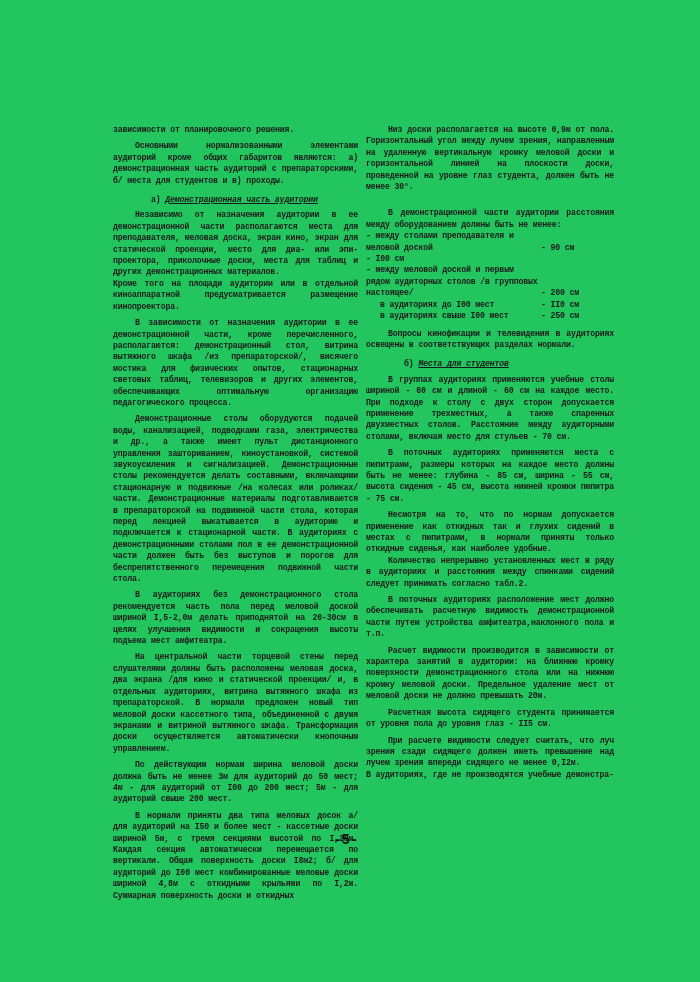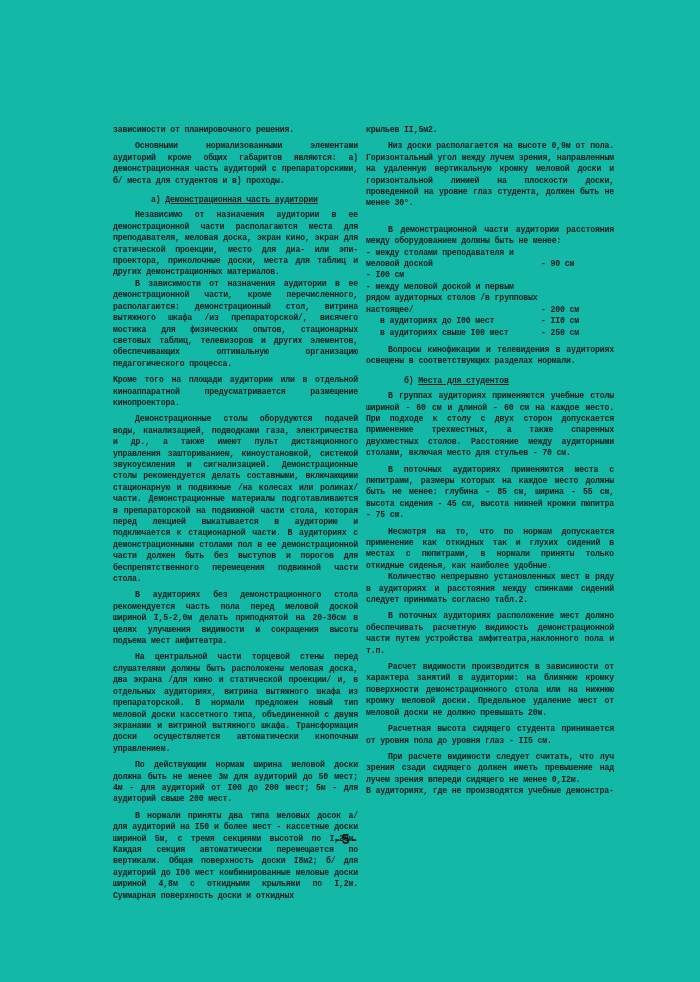--- a/index.html
+++ b/index.html
@@ -1,26 +1,26 @@
 <!DOCTYPE html>
 <html><head>
 <meta charset="utf-8">
 <style>
   html, body { margin: 0; padding: 0; background: #ffffff; }
   body { width: 700px; height: 982px; position: relative; overflow: hidden; }
-  .page { position: absolute; left: 0; top: 0; width: 700px; height: 982px; background: #14b8a6; }
+  .page { position: absolute; left: 0; top: 0; width: 700px; height: 982px; background: #22c55e; }
   .col { position: absolute; top: 124px; font-family: "Liberation Mono", "DejaVu Sans Mono", monospace; font-size: 8.2px; line-height: 11.4px; color: #1a1a1a; font-weight: bold; letter-spacing: -0.15px; }
   .col-left { left: 113px; width: 245px; }
   .col-right { left: 366px; width: 248px; }
   .p { margin: 0 0 5px 0; text-align: justify; }
   .p.indent { text-indent: 22px; }
   .p.noind { text-indent: 0; }
   .p.tight { margin-bottom: 0; }
   .heading { margin: 8px 0 4px 0; padding-left: 38px; }
-  .heading .u { text-decoration: underline; }
+  .heading .u { text-decoration: underline; font-style: italic; }
   .dist-list { margin: 0 0 6px 0; padding: 0; list-style: none; }
   .dist-item { display: flex; justify-content: flex-start; align-items: flex-end; }
   .dist-item .lbl { width: 175px; }
   .dist-item .val { width: 62px; white-space: nowrap; }
   .dist-sub { padding-left: 14px; }
   .dist-sub .lbl { width: 161px; }
   .page-number { position: absolute; left: 333px; top: 832px; font-family: "Liberation Mono", "DejaVu Sans Mono", monospace; font-size: 14px; font-weight: bold; color: #111; }
   .spacer { height: 10px; }
 </style>
 </head>
@@ -29,31 +29,30 @@
 <div class="page">
 
   <div class="col col-left">
     <p class="p noind">зависимости от планировочного решения.</p>
     <p class="p indent">Основными нормализованными элементами аудиторий кроме общих габаритов являются: а) демонстрационная часть аудиторий с препараторскими, б/ места для студентов и в) проходы.</p>
     <div class="heading">
       <span>а)</span>
       <span class="u">Демонстрационная часть аудитории</span>
     </div>
     <p class="p indent tight">Независимо от назначения аудитории в ее демонстрационной части располагаются места для преподавателя, меловая доска, экран кино, экран для статической проекции, место для диа- или эпи-проектора, приколочные доски, места для таблиц и других демонстрационных материалов.</p>
+    <p class="p noind">Кроме того на площади аудитории или в отдельной киноаппаратной предусматривается размещение кинопроектора.</p>
     <p class="p indent">В зависимости от назначения аудитории в ее демонстрационной части, кроме перечисленного, располагаются: демонстрационный стол, витрина вытяжного шкафа /из препараторской/, висячего мостика для физических опытов, стационарных световых таблиц, телевизоров и других элементов, обеспечивающих оптимальную организацию педагогического процесса.</p>
-    <p class="p noind">Кроме того на площади аудитории или в отдельной киноаппаратной предусматривается размещение кинопроектора.</p>
     <p class="p indent">Демонстрационные столы оборудуются подачей воды, канализацией, подводками газа, электричества и др., а также имеют пульт дистанционного управления зашториванием, киноустановкой, системой звукоусиления и сигнализацией. Демонстрационные столы рекомендуется делать составными, включающими стационарную и подвижные /на колесах или роликах/ части. Демонстрационные материалы подготавливаются в препараторской на подвижной части стола, которая перед лекцией выкатывается в аудиторию и подключается к стационарной части. В аудиториях с демонстрационными столами пол в ее демонстрационной части должен быть без выступов и порогов для беспрепятственного перемещения подвижной части стола.</p>
     <p class="p indent">В аудиториях без демонстрационного стола рекомендуется часть пола перед меловой доской шириной I,5-2,0м делать приподнятой на 20-30см в целях улучшения видимости и сокращения высоты подъема мест амфитеатра.</p>
     <p class="p indent">На центральной части торцевой стены перед слушателями должны быть расположены меловая доска, два экрана /для кино и статической проекции/ и, в отдельных аудиториях, витрина вытяжного шкафа из препараторской. В нормали предложен новый тип меловой доски кассетного типа, объединенной с двумя экранами и витриной вытяжного шкафа. Трансформация доски осуществляется автоматически кнопочным управлением.</p>
     <p class="p indent">По действующим нормам ширина меловой доски должна быть не менее 3м для аудиторий до 50 мест; 4м - для аудиторий от I00 до 200 мест; 5м - для аудиторий свыше 200 мест.</p>
     <p class="p indent">В нормали приняты два типа меловых досок а/ для аудиторий на I50 и более мест - кассетные доски шириной 5м, с тремя секциями высотой по I,20м. Каждая секция автоматически перемещается по вертикали. Общая поверхность доски I8м2; б/ для аудиторий до I00 мест комбинированные меловые доски шириной 4,8м с откидными крыльями по I,2м. Суммарная поверхность доски и откидных</p>
   </div>
 
   <div class="col col-right">
-    <p class="p noind">крыльев II,5м2.</p>
     <p class="p indent">Низ доски располагается на высоте 0,9м от пола. Горизонтальный угол между лучем зрения, направленным на удаленную вертикальную кромку меловой доски и горизонтальной линией на плоскости доски, проведенной на уровне глаз студента, должен быть не менее 30°.</p>
     <div class="spacer"></div>
     <p class="p indent tight">В демонстрационной части аудитории расстояния между оборудованием должны быть не менее:</p>
     <ul class="dist-list">
       <li class="dist-item">
         <span class="lbl">- между столами преподавателя и меловой доской</span>
         <span class="val">- 90 см</span>
       </li>
       <li class="dist-item">
         <span class="val">- I00 см</span>

